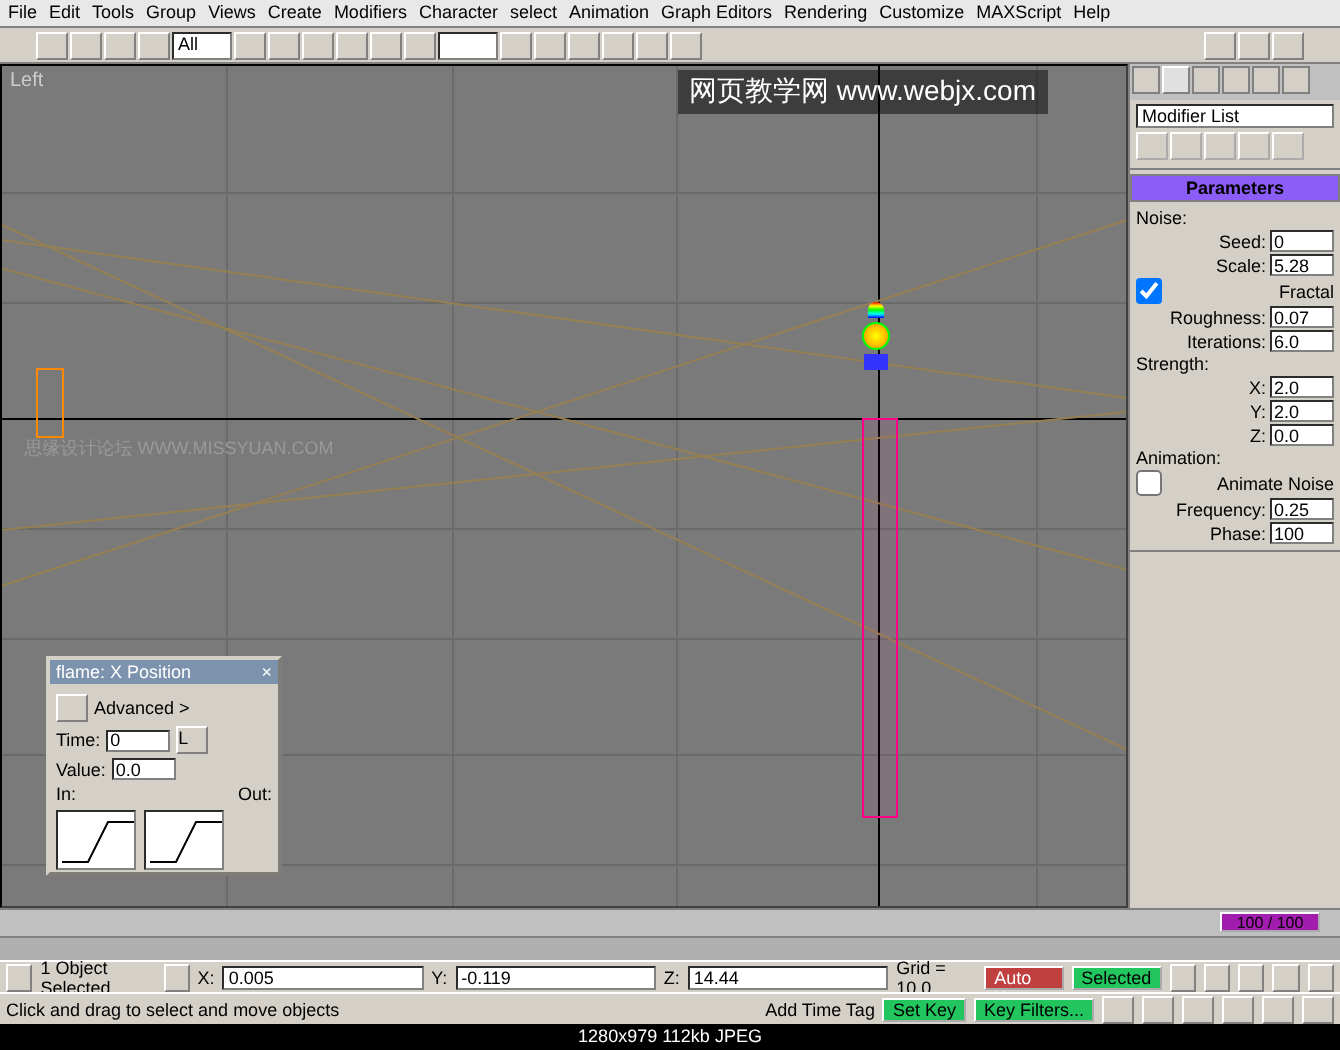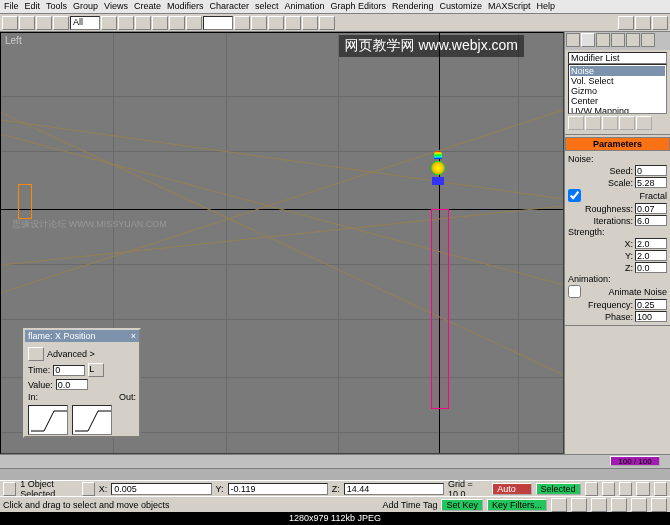--- a/index.html
+++ b/index.html
@@ -1,20 +1,20 @@
 <!DOCTYPE html>
 <html><head>
 <meta charset="utf-8">
 <style>
 *{box-sizing:border-box;margin:0;padding:0;font-family:"MS Sans Serif",Tahoma,sans-serif;font-size:9px}
 body{background:#000;width:670px;height:525px;overflow:hidden;position:relative}
 .app{background:#c0c0c0;width:670px;height:512px;display:flex;flex-direction:column}
 .menubar{background:#e8e8e8;height:14px;display:flex;gap:6px;padding:1px 4px;border-bottom:1px solid #808080}
 .menubar span{color:#000;cursor:default}
-.toolbar{background:#d4d0c8;height:18px;display:flex;align-items:center;gap:1px;padding:1px 2px;border-bottom:1px solid #808080}
+.toolbar{background:#d4d0c8;height:18px;display:flex;align-items:center;gap:1px;padding:1px 18px;border-bottom:1px solid #808080}
 .tbtn{width:16px;height:14px;background:#d4d0c8;border:1px solid #808080;border-top-color:#fff;border-left-color:#fff}
 .tsel{height:14px;background:#fff;border:1px inset #808080;padding:0 2px;min-width:30px}
 .main{flex:1;display:flex;min-height:0}
 .viewport{flex:1;background:#7a7a7a;position:relative;border:1px inset #404040;overflow:hidden}
 .vlabel{position:absolute;top:2px;left:4px;color:#ccc;font-size:10px}
 .grid-h,.grid-v{position:absolute;background:#6a6a6a}
 .grid-h{height:1px;width:100%}
 .grid-v{width:1px;height:100%}
 .axis-h{position:absolute;height:1px;width:100%;background:#000;top:42%}
 .axis-v{position:absolute;width:1px;height:100%;background:#000;left:78%}
@@ -30,21 +30,21 @@
 .rpanel{width:106px;background:#d4d0c8;border-left:1px solid #808080;display:flex;flex-direction:column;overflow:hidden}
 .rtabs{height:18px;display:flex;gap:1px;padding:1px;background:#c0c0c0}
 .rtab{width:14px;height:14px;background:#d4d0c8;border:1px solid #808080}
 .rtab.active{background:#e0e0e0;border-top-color:#fff;border-left-color:#fff}
 .rsec{padding:2px 3px;border-bottom:1px solid #808080}
 .rlbl{display:block;margin:1px 0}
 .rinput{width:100%;height:12px;background:#fff;border:1px inset #808080;padding:0 2px}
 .rlist{background:#fff;border:1px inset #808080;padding:1px;height:50px;overflow:auto}
 .rlist div{padding:0 1px}
 .rlist div.sel{background:#7c92ad;color:#fff}
-.rhead{background:#f97316;padding:1px 2px;font-weight:bold;border:1px solid #808080;text-align:center;margin-top:2px}
+.rhead{background:#8b5cf6;padding:1px 2px;font-weight:bold;border:1px solid #808080;text-align:center;margin-top:2px}
 .rrow{display:flex;align-items:center;gap:2px;margin:1px 0}
 .rrow label{flex:1;text-align:right}
 .rspin{width:32px;height:11px;background:#fff;border:1px inset #808080;padding:0 1px}
 .curvewin{position:absolute;left:23px;top:328px;width:118px;height:110px;background:#d4d0c8;border:2px outset #d4d0c8;z-index:10}
 .cwtitle{background:#7c92ad;color:#fff;padding:1px 3px;height:12px;display:flex;justify-content:space-between}
 .cwbody{padding:3px}
 .cwrow{display:flex;align-items:center;gap:3px;margin:2px 0}
 .cwgraph{display:flex;gap:4px;margin-top:3px}
 .cwg{width:40px;height:30px;background:#fff;border:1px inset #808080;position:relative}
 .tslider{height:14px;background:#c0c0c0;border-top:1px solid #808080;position:relative}
@@ -140,28 +140,20 @@
       <div class="rtabs">
         <div class="rtab"></div>
         <div class="rtab active"></div>
         <div class="rtab"></div>
         <div class="rtab"></div>
         <div class="rtab"></div>
         <div class="rtab"></div>
       </div>
       <div class="rsec">
         <div class="rinput">Modifier List</div>
-        <div class="rlist">
-          <div class="sel">Noise</div>
-          <div>Vol. Select</div>
-          <div>  Gizmo</div>
-          <div>  Center</div>
-          <div>UVW Mapping</div>
-
-        </div>
         <div class="rbtns">
           <div class="rb"></div>
           <div class="rb"></div>
           <div class="rb"></div>
           <div class="rb"></div>
           <div class="rb"></div>
         </div>
       </div>
       <div class="rhead">Parameters</div>
       <div class="rsec">

